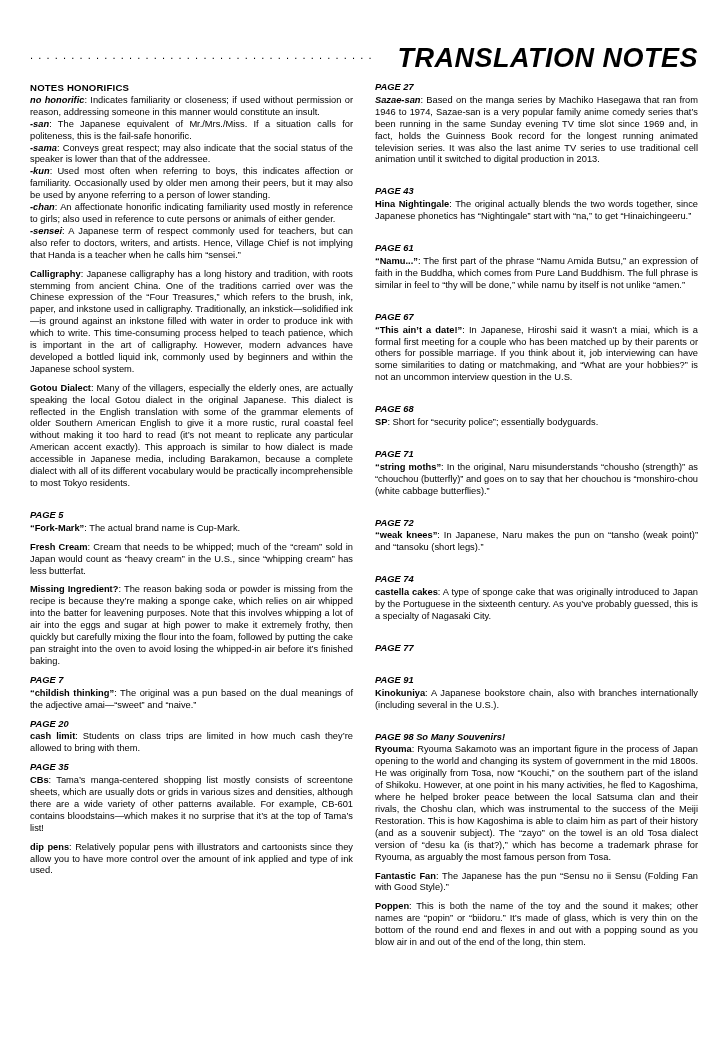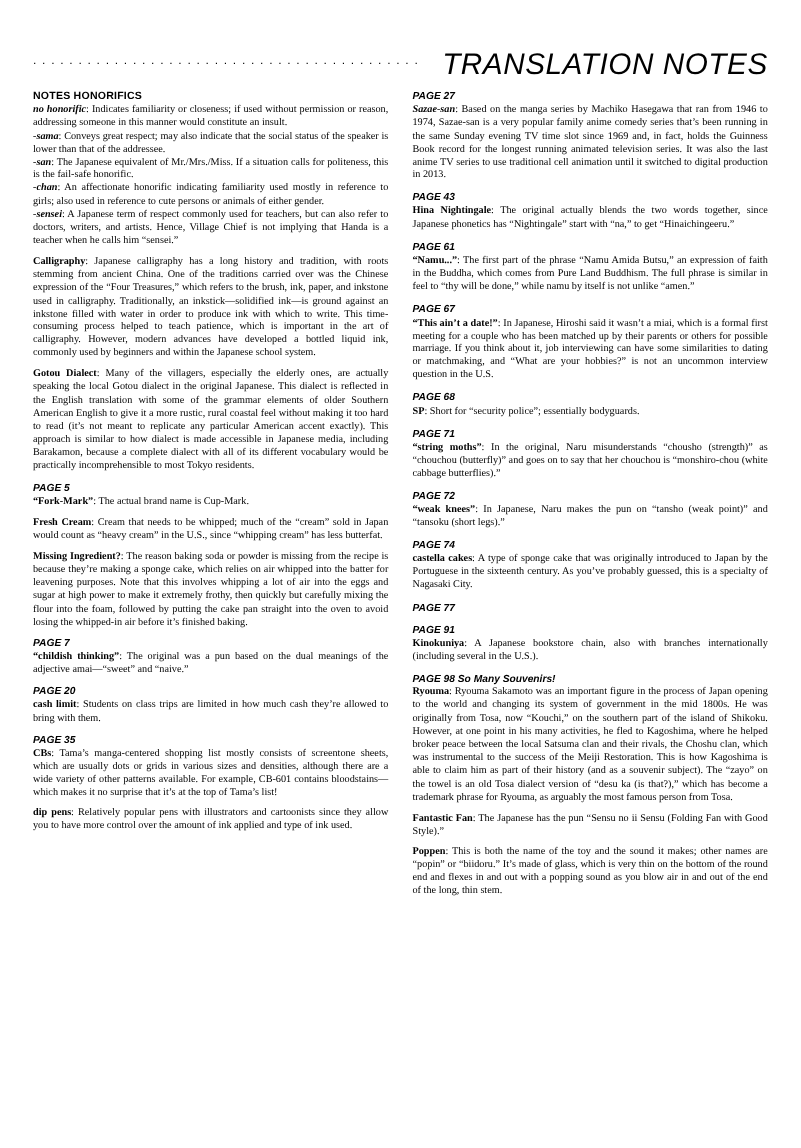--- a/index.html
+++ b/index.html
@@ -38,21 +38,21 @@
     font-size: 11px;
     letter-spacing: 5.2px;
     color: #000;
     white-space: nowrap;
     line-height: 10px;
     font-family: "Liberation Sans", sans-serif;
   }
   .title {
     font-family: "Liberation Sans", sans-serif;
     font-size: 27px;
-    font-weight: normal;
+    font-weight: bold;
     font-style: italic;
     letter-spacing: 0.5px;
     white-space: nowrap;
     margin-left: 22px;
     line-height: 27px;
   }
   .columns {
     display: flex;
     gap: 22px;
     margin-top: 10px;
@@ -66,29 +66,28 @@
   .sect-head {
     font-weight: bold;
     font-size: 9.6px;
     letter-spacing: 0.2px;
     margin-bottom: 1px;
   }
   .page-label {
     font-weight: bold;
     font-style: italic;
     font-size: 9.3px;
-    margin-top: 8px;
+    margin-top: 20px;
     margin-bottom: 1px;
   }
   .page-label.tight {
     margin-top: 7px;
   }
   p.entry {
     margin: 0 0 7px 0;
-    font-family: Liberation Serif, serif;
   }
   p.entry.nogap {
     margin-bottom: 0;
   }
   b { font-weight: bold; }
   i { font-style: italic; }
 </style>
 </head>
 <body>
 
@@ -100,22 +99,23 @@
     </div>
     <div class="title">TRANSLATION NOTES</div>
   </div>
 
   <div class="columns">
 
     <div class="col">
       <div class="sect-head">NOTES HONORIFICS</div>
 
       <p class="entry nogap"><b><i><span>no honorific</span></i></b><span>: Indicates familiarity or closeness; if used without permission or reason, addressing someone in this manner would constitute an insult.</span></p>
+      <p class="entry nogap"><b><i><span>-san</span></i></b><span>: The Japanese equivalent of Mr./Mrs./Miss. If a situation calls for politeness, this is the fail-safe honorific.</span></p>
       <p class="entry nogap"><b><i><span>-sama</span></i></b><span>: Conveys great respect; may also indicate that the social status of the speaker is lower than that of the addressee.</span></p>
-      <p class="entry nogap"><b><i><span>-san</span></i></b><span>: The Japanese equivalent of Mr./Mrs./Miss. If a situation calls for politeness, this is the fail-safe honorific.</span></p>
+      <p class="entry nogap"><b><i><span>-kun</span></i></b><span>: Used most often when referring to boys, this indicates affection or familiarity. Occasionally used by older men among their peers, but it may also be used by anyone referring to a person of lower standing.</span></p>
       <p class="entry nogap"><b><i><span>-chan</span></i></b><span>: An affectionate honorific indicating familiarity used mostly in reference to girls; also used in reference to cute persons or animals of either gender.</span></p>
       <p class="entry"><b><i><span>-sensei</span></i></b><span>: A Japanese term of respect commonly used for teachers, but can also refer to doctors, writers, and artists. Hence, Village Chief is not implying that Handa is a teacher when he calls him “sensei.”</span></p>
 
       <p class="entry"><b><span>Calligraphy</span></b><span>: Japanese calligraphy has a long history and tradition, with roots stemming from ancient China. One of the traditions carried over was the Chinese expression of the “Four Treasures,” which refers to the brush, ink, paper, and inkstone used in calligraphy. Traditionally, an inkstick—solidified ink—is ground against an inkstone filled with water in order to produce ink with which to write. This time-consuming process helped to teach patience, which is important in the art of calligraphy. However, modern advances have developed a bottled liquid ink, commonly used by beginners and within the Japanese school system.</span></p>
 
       <p class="entry"><b><span>Gotou Dialect</span></b><span>: Many of the villagers, especially the elderly ones, are actually speaking the local Gotou dialect in the original Japanese. This dialect is reflected in the English translation with some of the grammar elements of older Southern American English to give it a more rustic, rural coastal feel without making it too hard to read (it’s not meant to replicate any particular American accent exactly). This approach is similar to how dialect is made accessible in Japanese media, including Barakamon, because a complete dialect with all of its different vocabulary would be practically incomprehensible to most Tokyo residents.</span></p>
 
       <div class="page-label">PAGE 5</div>
       <p class="entry"><b><span>“Fork-Mark”</span></b><span>: The actual brand name is Cup-Mark.</span></p>
 

